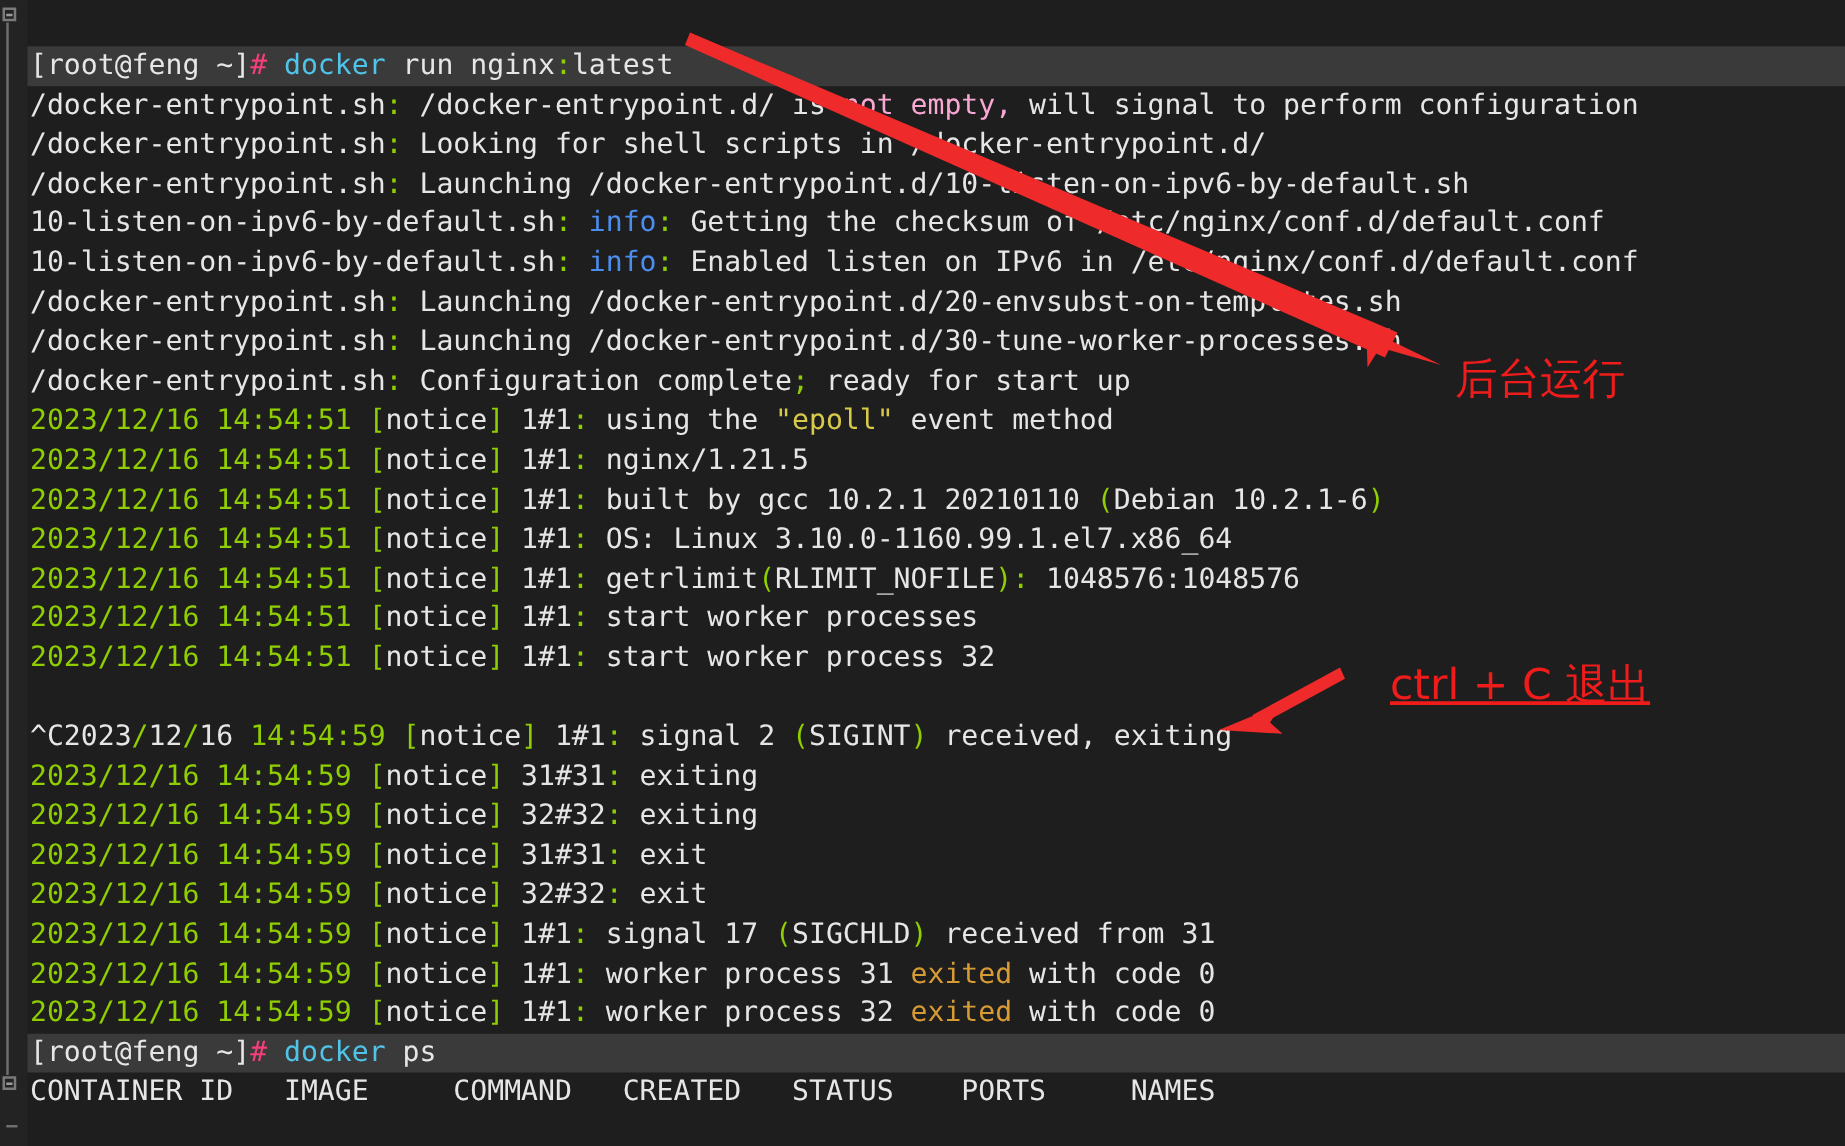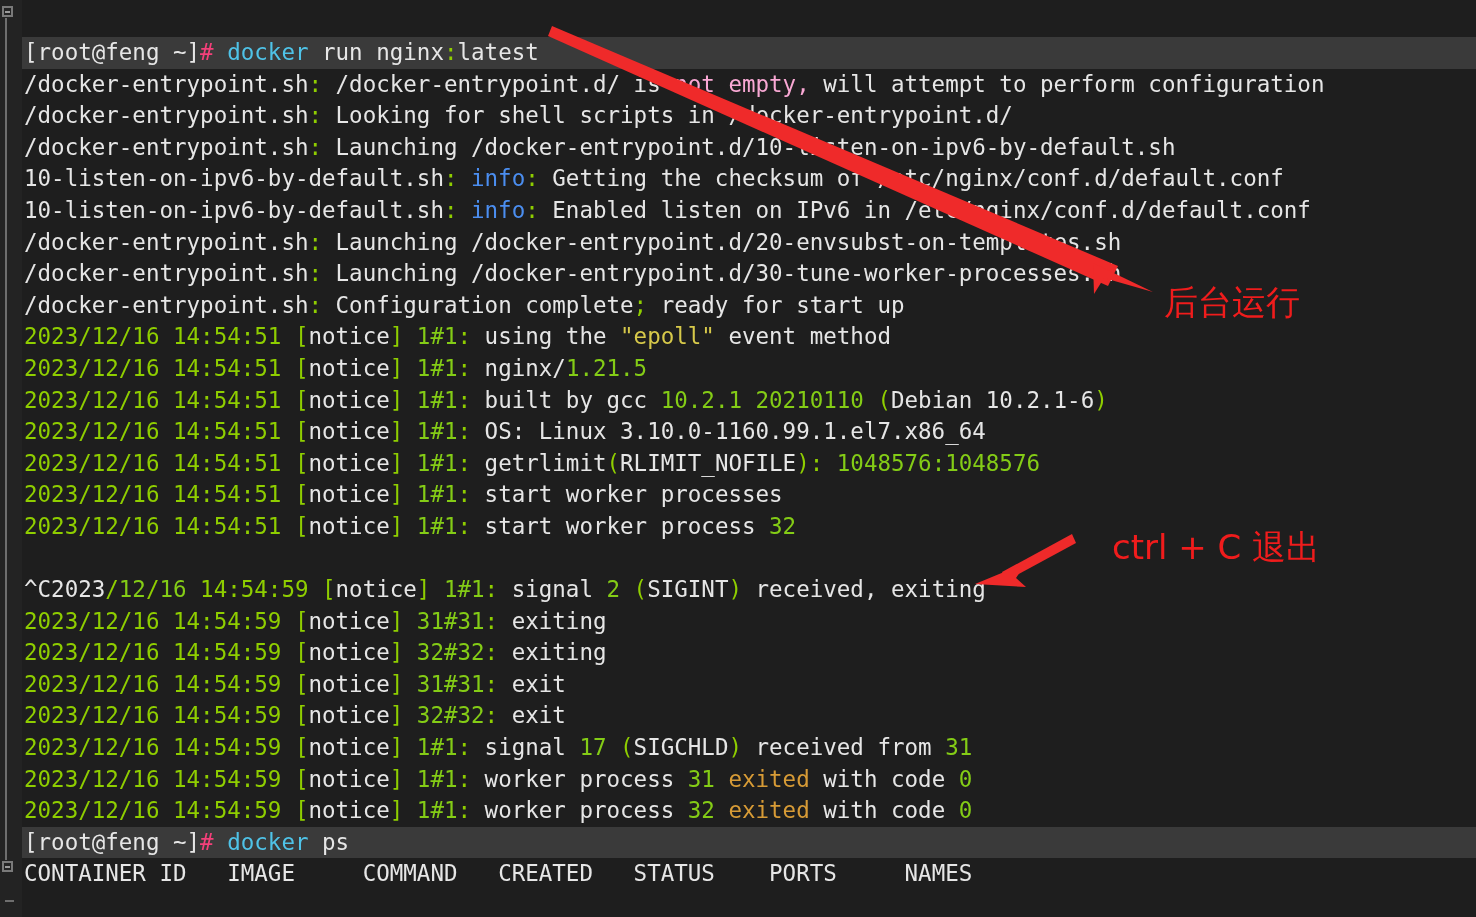--- a/index.html
+++ b/index.html
@@ -75,21 +75,21 @@
     padding-left: 24px;
     box-sizing: border-box;
   }
   .line.hl {
     background: #3a3a3a;
   }
 
   
   .w   { color: #e6e6e6; }
   .gr  { color: #8fce00; }
-  .pu  { color: #84cc16; }  
+  .pu  { color: #e5e5e5; }  
   .cy  { color: #4fc3e8; }  
   .pk  { color: #f4407a; }  
   .rd  { color: #f9a8d4; }  
   .ye  { color: #d7c94a; }  
   .bl  { color: #4b8ef0; }  
   .og  { color: #d79b36; }  
 
   
   #overlay {
     position: absolute;
@@ -116,21 +116,21 @@
     <div class="fold-rail" style="top:18px; height:842px;"></div>
     <div class="fold-box" style="left:2px; top:6px;"></div>
     <div class="fold-box" style="left:2px; top:861px;"></div>
     <div class="fold-cap" style="top:900px;"></div>
   </div>
 
   <div id="term">
 
     <div class="line hl"><span class="w">[root@feng ~]</span><span class="pk">#</span><span class="w"> </span><span class="cy">docker</span><span class="w"> run nginx</span><span class="gr">:</span><span class="w">latest</span></div>
 
-    <div class="line"><span class="w">/docker-entrypoint.sh</span><span class="gr">:</span><span class="w"> /docker-entrypoint.d/ is </span><span class="rd">not empty,</span><span class="w"> will attempt to perform configuration</span></div>
+    <div class="line"><span class="w">/docker-entrypoint.sh</span><span class="gr">:</span><span class="w"> /docker-entrypoint.d/ is </span><span class="rd">not empty,</span><span class="w"> will signal to perform configuration</span></div>
 
     <div class="line"><span class="w">/docker-entrypoint.sh</span><span class="gr">:</span><span class="w"> Looking for shell scripts in /docker-entrypoint.d/</span></div>
 
     <div class="line"><span class="w">/docker-entrypoint.sh</span><span class="gr">:</span><span class="w"> Launching /docker-entrypoint.d/10-listen-on-ipv6-by-default.sh</span></div>
 
     <div class="line"><span class="w">10-listen-on-ipv6-by-default.sh</span><span class="gr">:</span><span class="w"> </span><span class="bl">info</span><span class="gr">:</span><span class="w"> Getting the checksum of /etc/nginx/conf.d/default.conf</span></div>
 
     <div class="line"><span class="w">10-listen-on-ipv6-by-default.sh</span><span class="gr">:</span><span class="w"> </span><span class="bl">info</span><span class="gr">:</span><span class="w"> Enabled listen on IPv6 in /etc/nginx/conf.d/default.conf</span></div>
 
     <div class="line"><span class="w">/docker-entrypoint.sh</span><span class="gr">:</span><span class="w"> Launching /docker-entrypoint.d/20-envsubst-on-templates.sh</span></div>
@@ -187,15 +187,15 @@
     </g>
 
     <g>
       <polygon points="1072,534 1002,572 1006,581 1076,543" fill="#ef2a2a"></polygon>
       <polygon points="975,584 1026,563 1016,578 1026,587" fill="#ef2a2a"></polygon>
     </g>
   </svg>
 
   <div class="anno-text" style="left:1164px; top:280px;">后台运行</div>
 
-  <div class="anno-text" style="left:1112px; top:525px;">ctrl + C 退出</div>
+  <div class="anno-text" style="left:1112px; top:525px;text-decoration:underline;">ctrl + C 退出</div>
 
 </div>
 
 </body></html>

